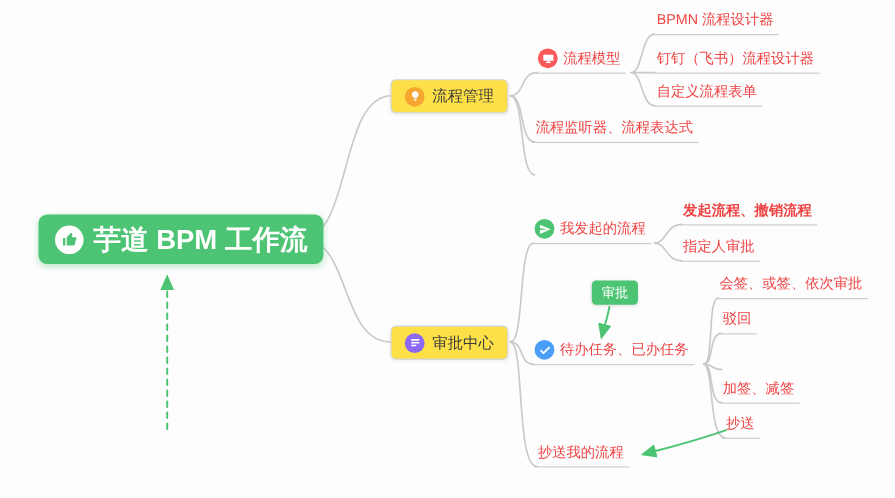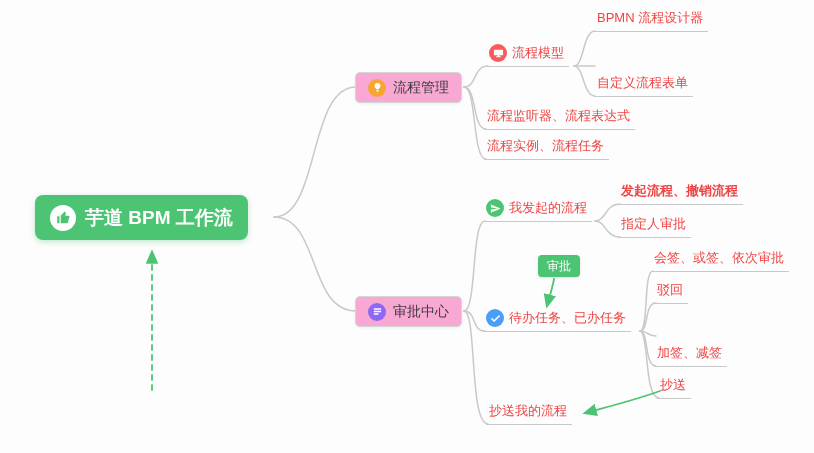--- a/index.html
+++ b/index.html
@@ -7,30 +7,30 @@
   body {
     font-family:"Liberation Sans","DejaVu Sans",sans-serif;
     background:#fdfdfd;
   }
   .canvas { position:relative; width:814px; height:453px; overflow:hidden; background:#fdfdfd; }
   .connectors { position:absolute; left:0; top:0; pointer-events:none; }
 
   .root-node {
     position:absolute; display:flex; align-items:center; gap:9px;
     background:#4dc473; border-radius:8px; padding:0 15px; height:45px;
-    color:#fff; font-size:19px; font-weight:bold;
+    color:#fff; font-size:25px; font-weight:bold;
     box-shadow:0 2px 6px rgba(77,196,115,.35); cursor:pointer; white-space:nowrap;
   }
   .root-icon-circle {
     width:26px; height:26px; border-radius:50%; background:#fff; flex:none;
     display:flex; align-items:center; justify-content:center;
   }
   .node-box {
     position:absolute; display:flex; align-items:center; gap:7px;
-    background:#f9a8d4; border:1px solid #d6d6d6; border-radius:5px;
+    background:#fde047; border:1px solid #d6d6d6; border-radius:5px;
     padding:0 12px; height:31px; font-size:14px; color:#3c3c3c;
     box-shadow:0 1px 3px rgba(0,0,0,.07); cursor:pointer; white-space:nowrap;
   }
   .leaf {
     position:absolute; display:flex; align-items:center; gap:5px;
     font-size:13px; line-height:18px; color:#ef4444;
     padding:0 5px 4px 3px; border-bottom:1.5px solid #c9c9c9;
     white-space:nowrap; cursor:pointer;
   }
   .icon-circle {
@@ -142,29 +142,29 @@
     <span class="icon-circle ic-red">
       <svg viewBox="0 0 24 24" width="11" height="11">
           <path fill="#fff" d="M3 4h18a1 1 0 0 1 1 1v10a1 1 0 0 1-1 1h-7v2h3v2H7v-2h3v-2H3a1 1 0 0 1-1-1V5a1 1 0 0 1 1-1z"></path>
         </svg>
     </span>
     <span>流程模型</span>
   </div>
   <div class="leaf" id="l-bpmn">
     <span>BPMN 流程设计器</span>
   </div>
+  <div class="leaf" id="l-ding">
+    <span>钉钉（飞书）流程设计器</span>
+  </div>
   <div class="leaf" id="l-custom">
     <span>自定义流程表单</span>
   </div>
   <div class="leaf" id="l-listener">
     <span>流程监听器、流程表达式</span>
   </div>
-  <div class="leaf" id="l-instance">
-    <span>流程实例、流程任务</span>
-  </div>
 
   <div class="leaf" id="l-my">
     <span class="icon-circle ic-green">
       <svg viewBox="0 0 24 24" width="11" height="11">
           <path fill="#fff" d="M2 21l21-9L2 3v7l15 2-15 2z"></path>
         </svg>
     </span>
     <span>我发起的流程</span>
   </div>
   <div class="leaf" id="l-initiate">

